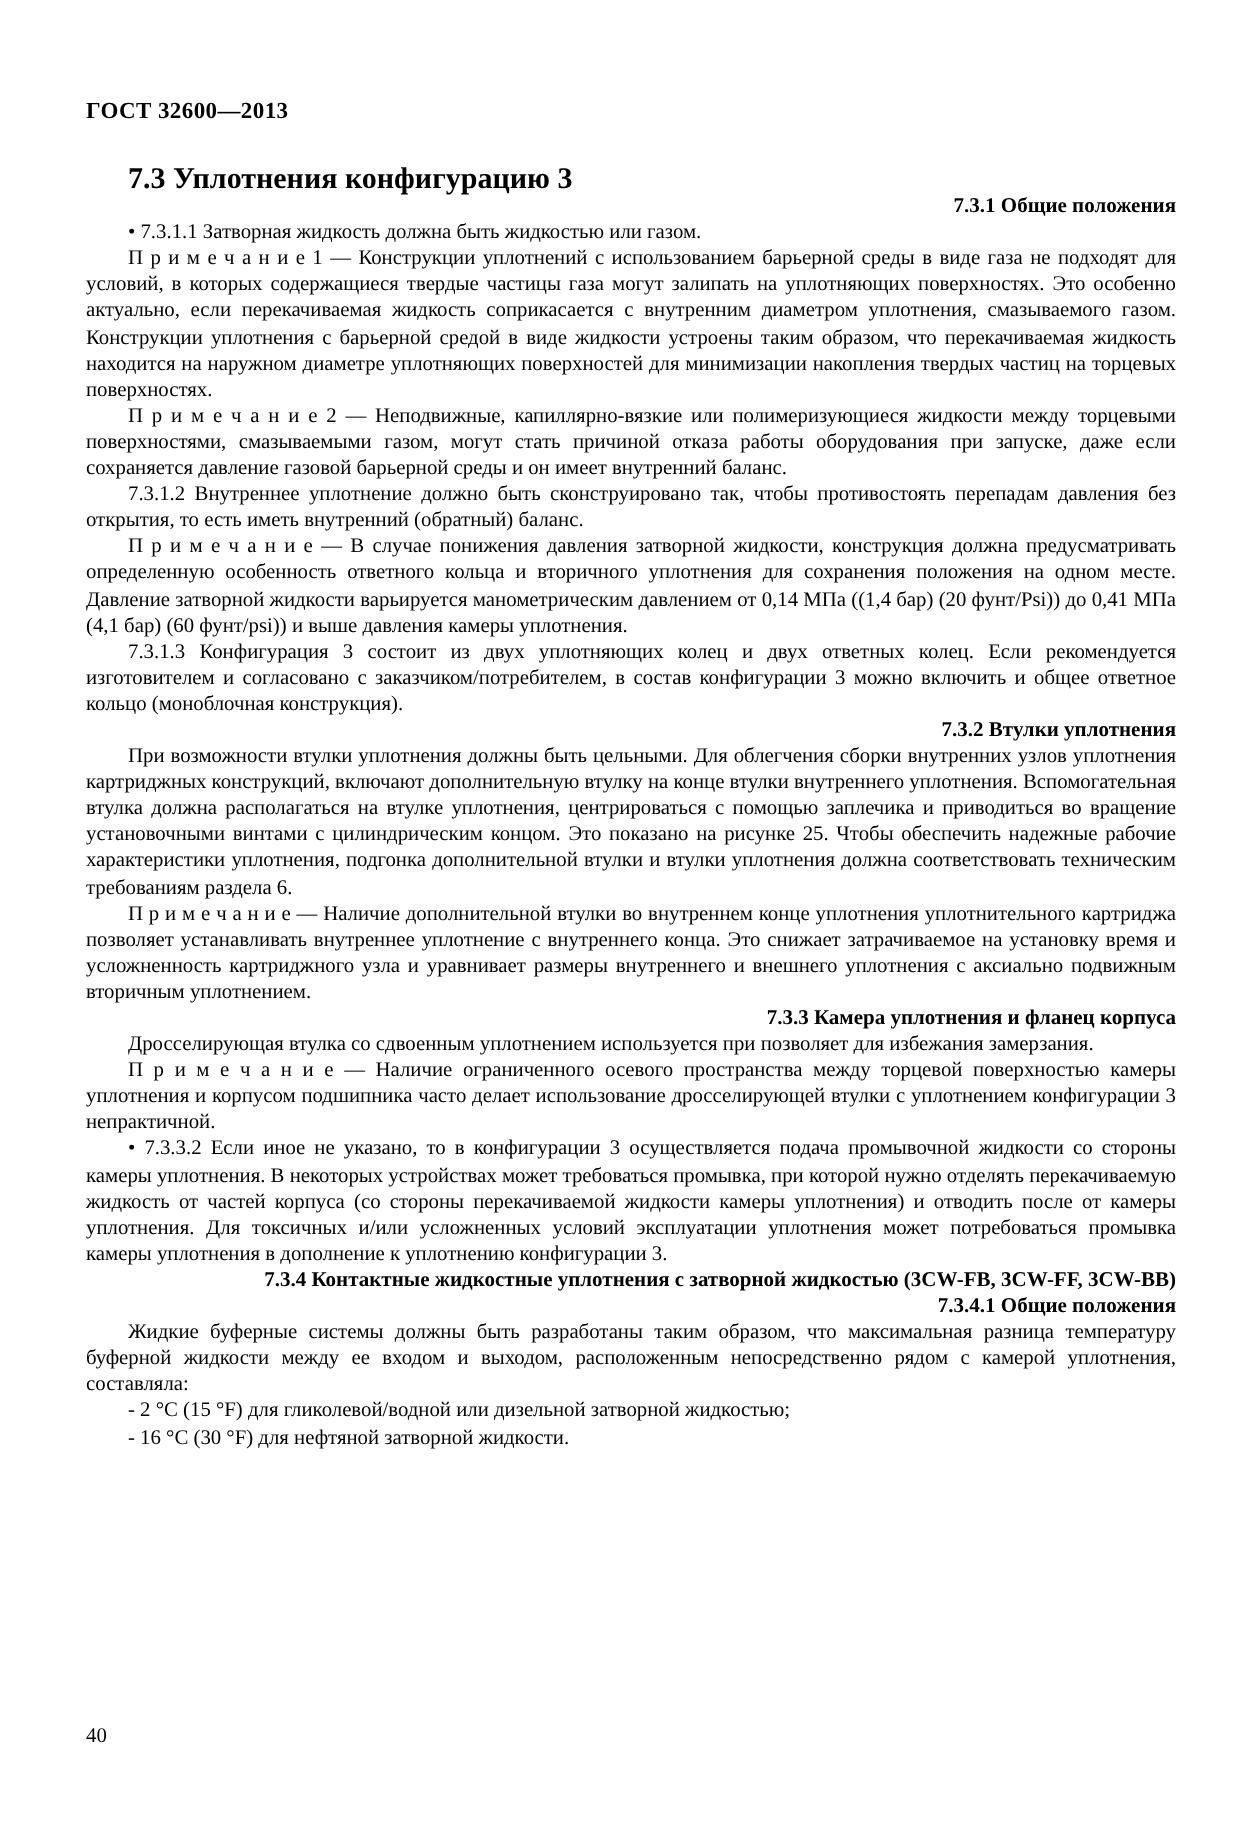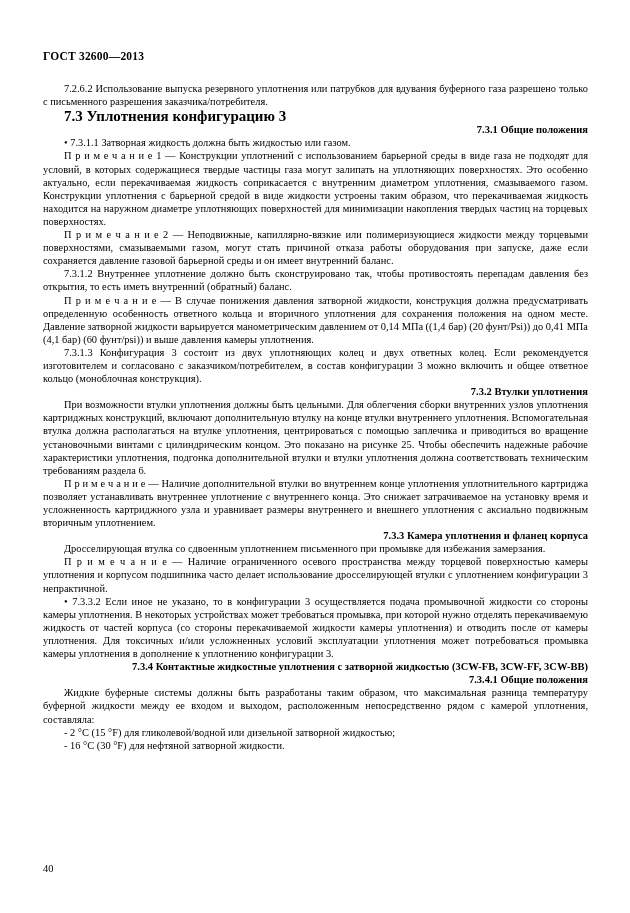--- a/index.html
+++ b/index.html
@@ -74,34 +74,33 @@
   }
 </style>
 </head>
 <body>
 
 <div class="page">
 
   <div class="header">ГОСТ 32600—2013</div>
 
   <div class="content">
-      <p class="indent">7.2.6.2 Использование выпуска резервного уплотнения или патрубков для вдувания буферного газа разрешено только с письменного разрешения заказчика/потребителя.</p>
       <p class="h-sec">7.3 Уплотнения конфигурацию 3</p>
       <p class="h-sub">7.3.1 Общие положения</p>
       <p class="bullet-line">• 7.3.1.1 Затворная жидкость должна быть жидкостью или газом.</p>
       <p class="note">П р и м е ч а н и е 1 — Конструкции уплотнений с использованием барьерной среды в виде газа не подходят для условий, в которых содержащиеся твердые частицы газа могут залипать на уплотняющих поверхностях. Это особенно актуально, если перекачиваемая жидкость соприкасается с внутренним диаметром уплотнения, сма­зываемого газом. Конструкции уплотнения с барьерной средой в виде жидкости устроены таким образом, что перекачиваемая жидкость находится на наружном диаметре уплотняющих поверхностей для минимизации на­копления твердых частиц на торцевых поверхностях.</p>
       <p class="note">П р и м е ч а н и е 2 — Неподвижные, капиллярно-вязкие или полимеризующиеся жидкости между торцевы­ми поверхностями, смазываемыми газом, могут стать причиной отказа работы оборудования при запуске, даже если сохраняется давление газовой барьерной среды и он имеет внутренний баланс.</p>
       <p class="indent">7.3.1.2 Внутреннее уплотнение должно быть сконструировано так, чтобы противостоять перепадам давления без открытия, то есть иметь внутренний (обратный) баланс.</p>
       <p class="note">П р и м е ч а н и е — В случае понижения давления затворной жидкости, конструкция должна предусматри­вать определенную особенность ответного кольца и вторичного уплотнения для сохранения  положения на од­ном месте. Давление затворной жидкости варьируется манометрическим давлением от 0,14 МПа  ((1,4 бар) (20 фунт/Psi)) до 0,41 МПа (4,1 бар) (60 фунт/psi)) и выше давления камеры уплотнения.</p>
       <p class="indent">7.3.1.3 Конфигурация 3 состоит из двух уплотняющих колец и двух ответных колец. Если рекоменду­ется изготовителем и согласовано с заказчиком/потребителем, в состав конфигурации 3 можно включить и общее ответное кольцо (моноблочная конструкция).</p>
       <p class="h-sub">7.3.2 Втулки уплотнения</p>
       <p class="indent">При возможности втулки уплотнения должны быть цельными. Для облегчения сборки внутренних уз­лов уплотнения картриджных конструкций, включают дополнительную втулку на конце втулки внутреннего уплотнения. Вспомогательная втулка должна располагаться на втулке уплотнения, центрироваться с помо­щью заплечика и приводиться во вращение установочными винтами с цилиндрическим концом. Это пока­зано на рисунке 25. Чтобы обеспечить надежные рабочие характеристики уплотнения, подгонка дополни­тельной втулки и втулки уплотнения должна соответствовать техническим требованиям раздела 6.</p>
       <p class="note">П р и м е ч а н и е — Наличие дополнительной втулки во внутреннем конце уплотнения уплотнительного картриджа позволяет устанавливать внутреннее уплотнение с внутреннего конца. Это снижает затрачиваемое на установку время и усложненность картриджного узла и уравнивает размеры внутреннего и внешнего уплотнения с аксиально подвижным вторичным уплотнением.</p>
       <p class="h-sub">7.3.3 Камера уплотнения и фланец корпуса</p>
-      <p class="indent">Дросселирующая втулка со сдвоенным уплотнением письменного при промывке для избежания за­мерзания.</p>
+      <p class="indent">Дросселирующая втулка со сдвоенным уплотнением используется при позволяет для избежания за­мерзания.</p>
       <p class="note">П р и м е ч а н и е — Наличие ограниченного осевого пространства между торцевой поверхностью камеры уплотнения и корпусом подшипника часто делает использование дросселирующей втулки с уплотнением конфи­гурации 3 непрактичной.</p>
       <p class="bullet-line">• 7.3.3.2 Если иное не указано, то в конфигурации 3 осуществляется подача промывочной жидкости со стороны камеры уплотнения. В некоторых устройствах может требоваться промывка, при которой нужно отделять перекачиваемую жидкость от частей корпуса (со стороны перекачиваемой жидкости камеры уплотнения) и отводить после от камеры уплотнения. Для токсичных и/или усложненных условий экс­плуатации уплотнения может потребоваться промывка камеры уплотнения в дополнение к уплотнению кон­фигурации 3.</p>
       <p class="h-sub">7.3.4 Контактные жидкостные уплотнения с затворной жидкостью (3CW-FB, 3CW-FF, 3CW-BB)</p>
       <p class="h-sub">7.3.4.1 Общие положения</p>
       <p class="indent">Жидкие буферные системы должны быть разработаны таким образом, что максимальная разница температуру буферной жидкости между ее входом и выходом, расположенным непосредственно рядом с камерой уплотнения, составляла:</p>
       <p class="indent">- 2 °С (15 °F) для гликолевой/водной или дизельной затворной жидкостью;</p>
       <p class="indent">- 16 °С (30 °F) для нефтяной затворной жидкости.</p>
     </div>
 
   <div class="footer">40</div>

